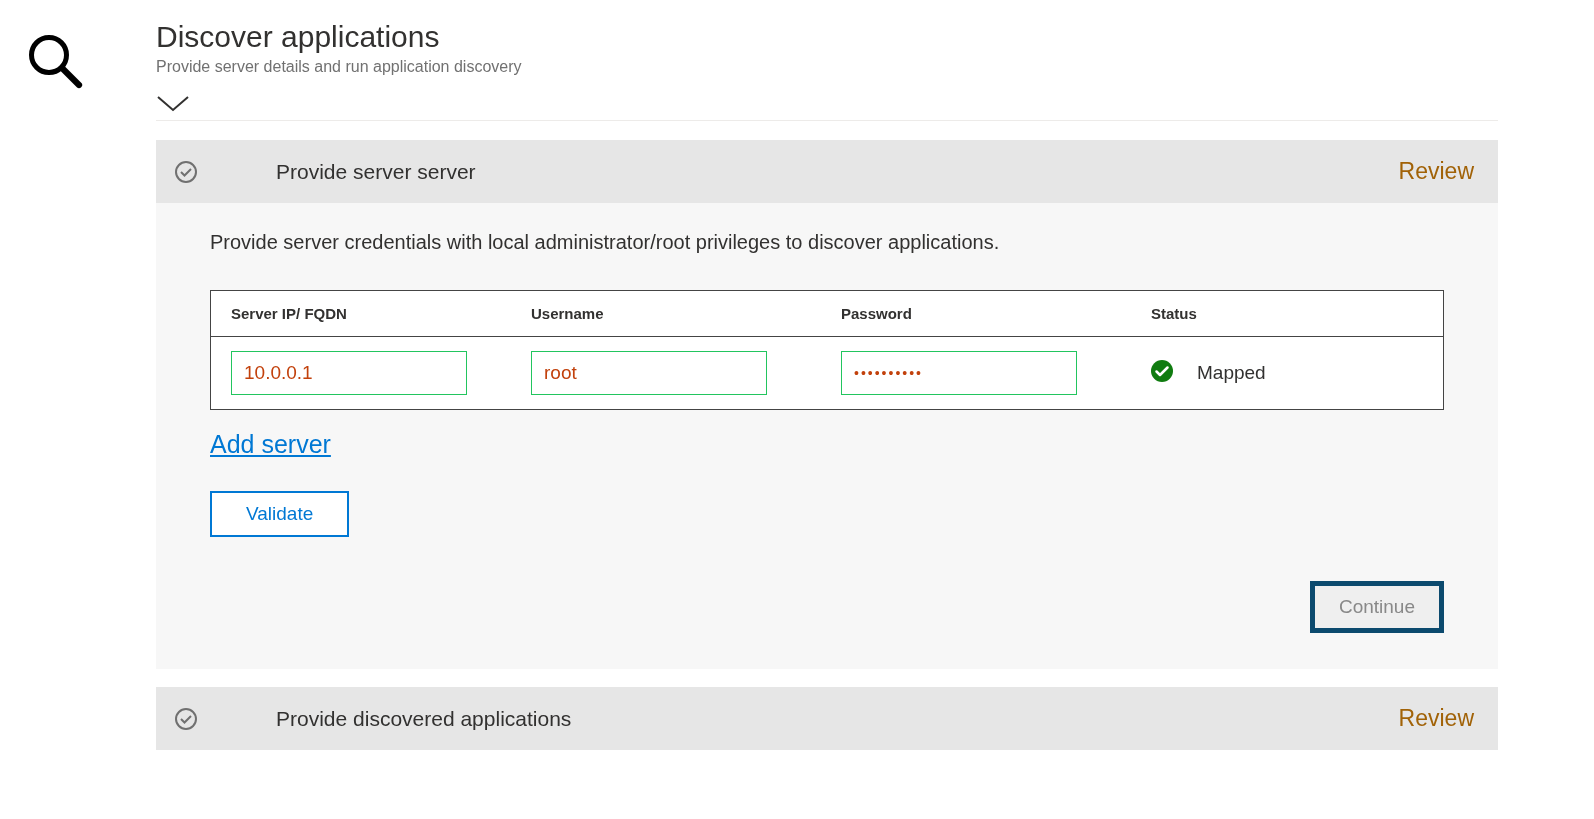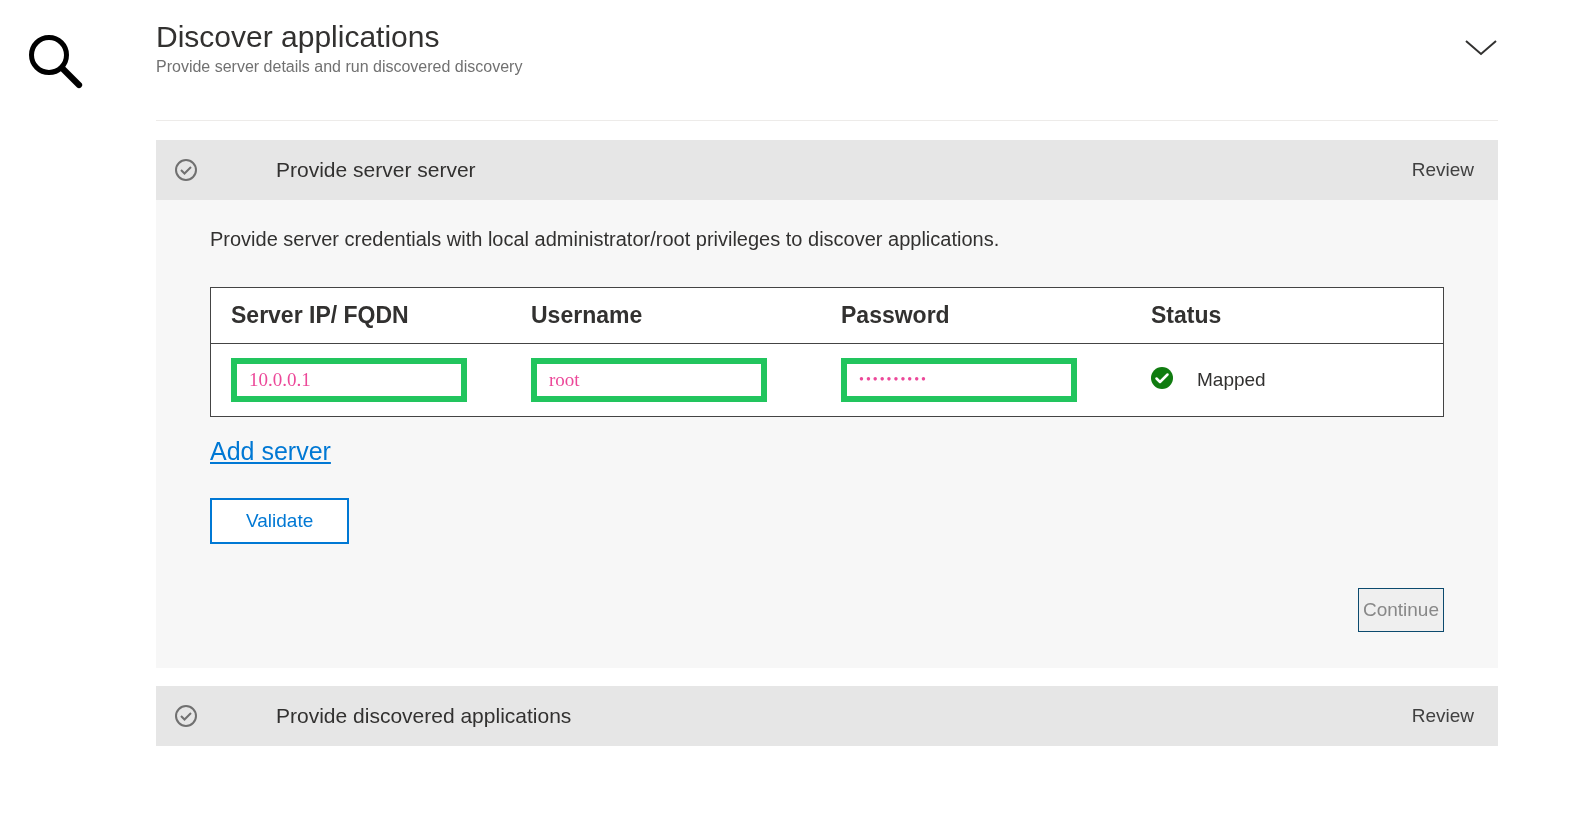--- a/index.html
+++ b/index.html
@@ -17,20 +17,21 @@
     top: 30px;
   }
   .page-header {
     position: absolute;
     left: 156px;
     top: 20px;
     right: 96px;
     display: flex;
     justify-content: space-between;
     align-items: flex-start;
+    flex-direction: column;
   }
   .page-title {
     font-size: 30px;
     font-weight: 400;
     color: #323130;
     margin-bottom: 4px;
   }
   .page-subtitle {
     font-size: 16px;
     font-weight: 400;
@@ -68,22 +69,22 @@
     align-items: center;
     justify-content: center;
   }
   .step-title {
     font-size: 21px;
     font-weight: 400;
     color: #323130;
     flex: 1;
   }
   .step-link {
-    font-size: 19px;
-    color: #404040;
+    font-size: 23px;
+    color: #a16207;
     cursor: pointer;
   }
   .panel-body {
     background: #f7f7f7;
     padding: 28px 54px 36px 54px;
   }
   .description {
     font-size: 20px;
     color: #323130;
     margin-bottom: 36px;
@@ -105,32 +106,32 @@
   }
   .col {
     display: flex;
     align-items: center;
   }
   .col-ip { width: 300px; }
   .col-user { width: 310px; }
   .col-pass { width: 310px; }
   .col-status { flex: 1; }
   .col-head {
-    font-size: 23px;
+    font-size: 15px;
     font-weight: 600;
     color: #323130;
   }
   .text-input {
     width: 236px;
     height: 44px;
-    border: 6px solid #22c55e;
+    border: 1px solid #22c55e;
     font-size: 19px;
     padding: 0 12px;
-    font-family: Liberation Serif, serif;
-    color: #ec4899;
+    font-family: Liberation Sans, sans-serif;
+    color: #c2410c;
     background: #ffffff;
     letter-spacing: 0;
   }
   .password-mask {
     letter-spacing: 2px;
     font-size: 14px;
   }
   .status-cell {
     display: flex;
     align-items: center;
@@ -156,46 +157,46 @@
     font-family: inherit;
     padding: 10px 34px;
     cursor: pointer;
   }
   .continue-row {
     display: flex;
     justify-content: flex-end;
     margin-top: 44px;
   }
   .continue-btn {
-    border: 1px solid #0c4a6e;
+    border: 5px solid #0c4a6e;
     background: #efefef;
     color: #888888;
     font-size: 19px;
     font-family: inherit;
-    padding: 10px 4px;
+    padding: 10px 24px;
     cursor: pointer;
   }
   .gap-between {
     height: 18px;
   }
 </style>
 </head>
 <body>
 
 <div class="search-icon-wrap">
   <svg width="60" height="60" viewBox="0 0 48 48" fill="none">
     <circle cx="20" cy="20" r="14" stroke="#000" stroke-width="4"></circle>
     <line x1="31" y1="31" x2="44" y2="44" stroke="#000" stroke-width="5" stroke-linecap="round"></line>
   </svg>
 </div>
 
 <div class="page-header">
   <div>
     <div class="page-title">Discover applications</div>
-    <div class="page-subtitle">Provide server details and run discovered discovery</div>
+    <div class="page-subtitle">Provide server details and run application discovery</div>
   </div>
   <div class="chevron-wrap">
     <svg width="34" height="20" viewBox="0 0 34 20" fill="none">
       <polyline points="2,3 17,16 32,3" stroke="#323130" stroke-width="2" fill="none"></polyline>
     </svg>
   </div>
 </div>
 
 <div class="divider"></div>
 

